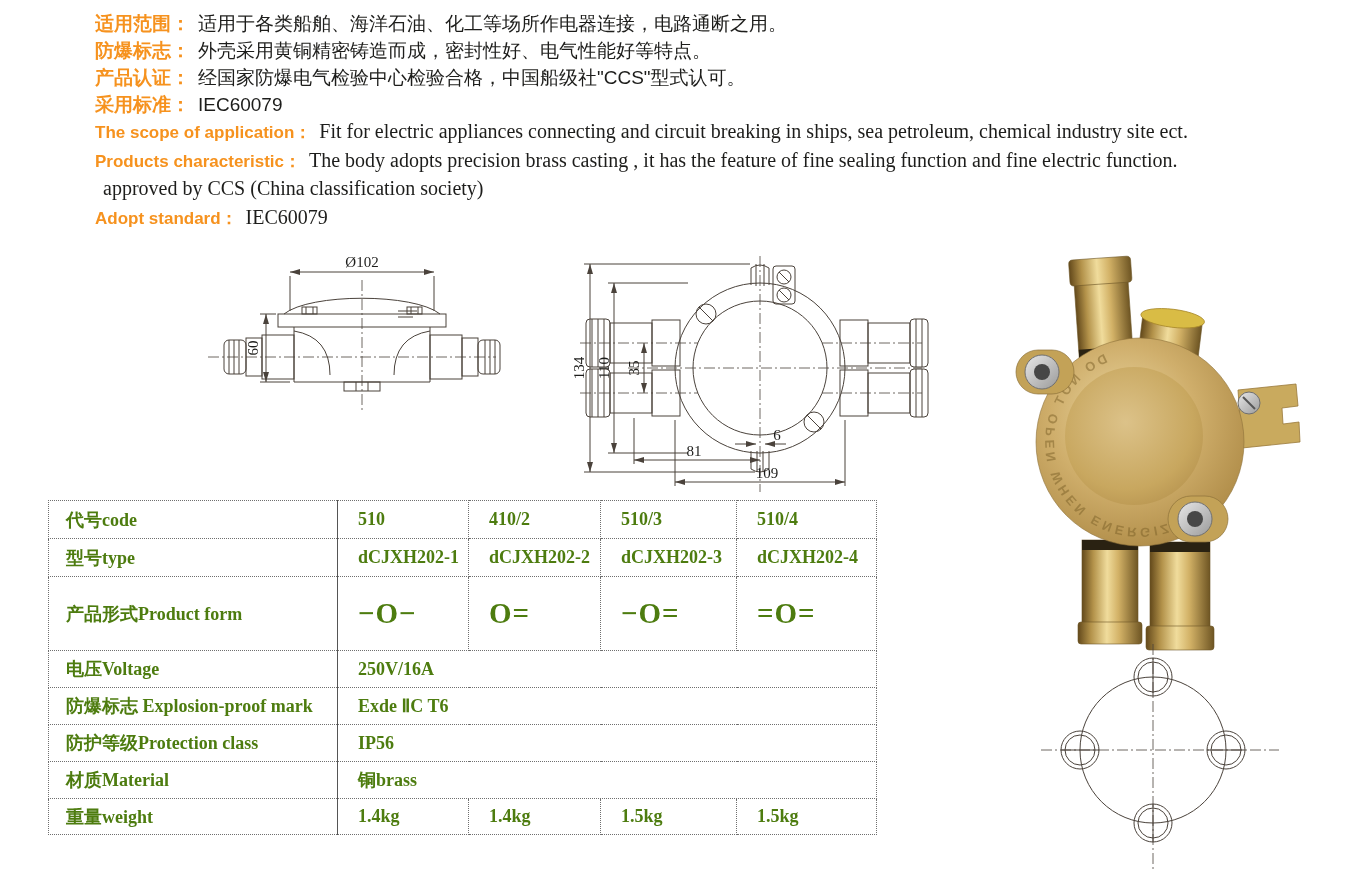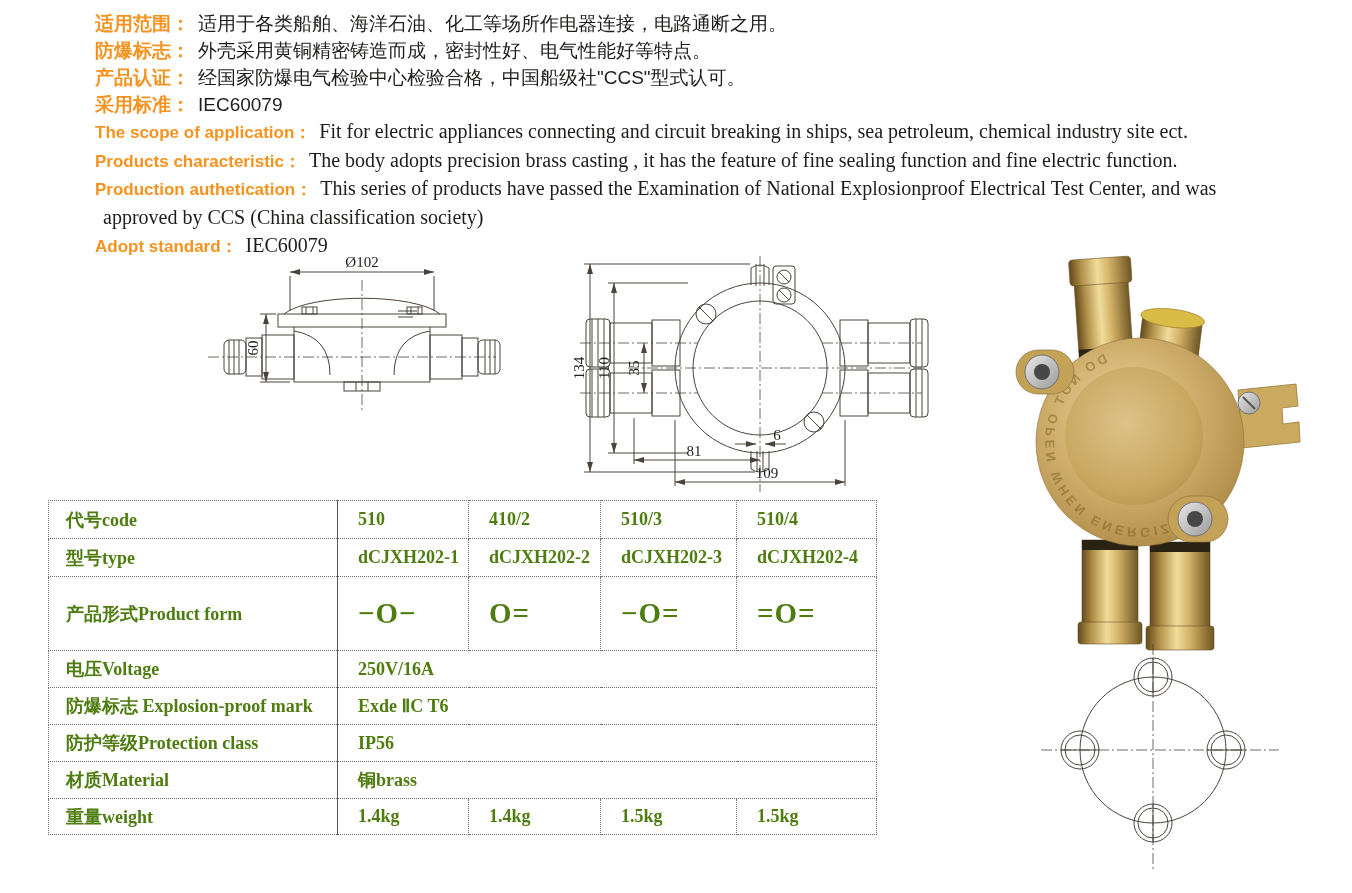--- a/index.html
+++ b/index.html
@@ -43,21 +43,20 @@
     </defs>
   </svg>
 
   <div class="intro">
     <div class="iline cn"><span class="lbl">适用范围：</span><span>适用于各类船舶、海洋石油、化工等场所作电器连接，电路通断之用。</span></div>
     <div class="iline cn"><span class="lbl">防爆标志：</span><span>外壳采用黄铜精密铸造而成，密封性好、电气性能好等特点。</span></div>
     <div class="iline cn"><span class="lbl">产品认证：</span><span>经国家防爆电气检验中心检验合格，中国船级社"CCS"型式认可。</span></div>
     <div class="iline cn"><span class="lbl">采用标准：</span><span>IEC60079</span></div>
     <div class="iline en"><span class="lbl">The scope of application：</span><span>Fit for electric appliances connecting and circuit breaking in ships, sea petroleum, chemical industry site ect.</span></div>
     <div class="iline en"><span class="lbl">Products characteristic：</span><span>The body adopts precision brass casting , it has the feature of  fine sealing function and fine electric function.</span></div>
-    <div class="iline en"><span class="lbl">Production authetication：</span><span>This series of products have passed the Examination of National Explosionproof Electrical Test Center, and was</span></div>
     <div class="iline en"><span class="lbl"></span><span>approved by CCS  (China classification  society)</span></div>
     <div class="iline en"><span class="lbl">Adopt standard：</span><span>IEC60079</span></div>
   </div>
 
   <svg id="svg-side" class="abs" width="300" height="165" viewBox="0 0 300 165">
     <g stroke="#4a423b" fill="none" stroke-width="1">
       <line class="cl" x1="160" y1="28" x2="160" y2="158"></line>
       <line class="cl" x1="6" y1="105" x2="294" y2="105"></line>
       <path d="M82,62 C108,41 212,41 238,62"></path>
       <rect x="76" y="62" width="168" height="13"></rect>

